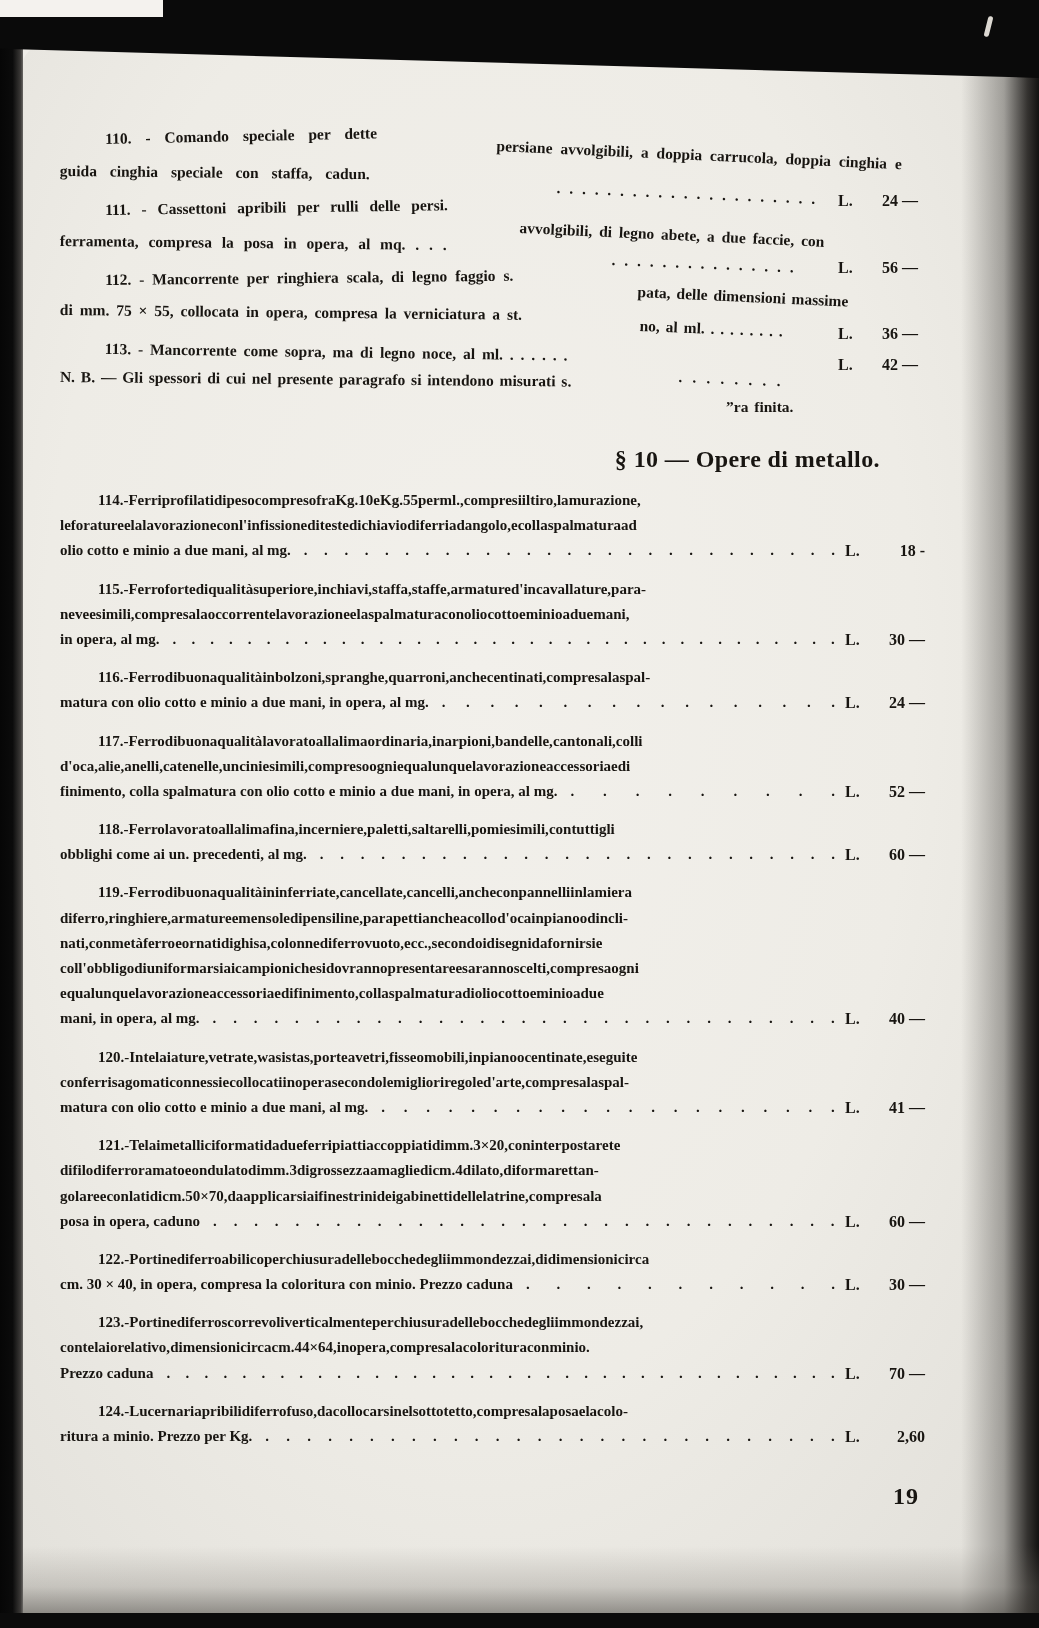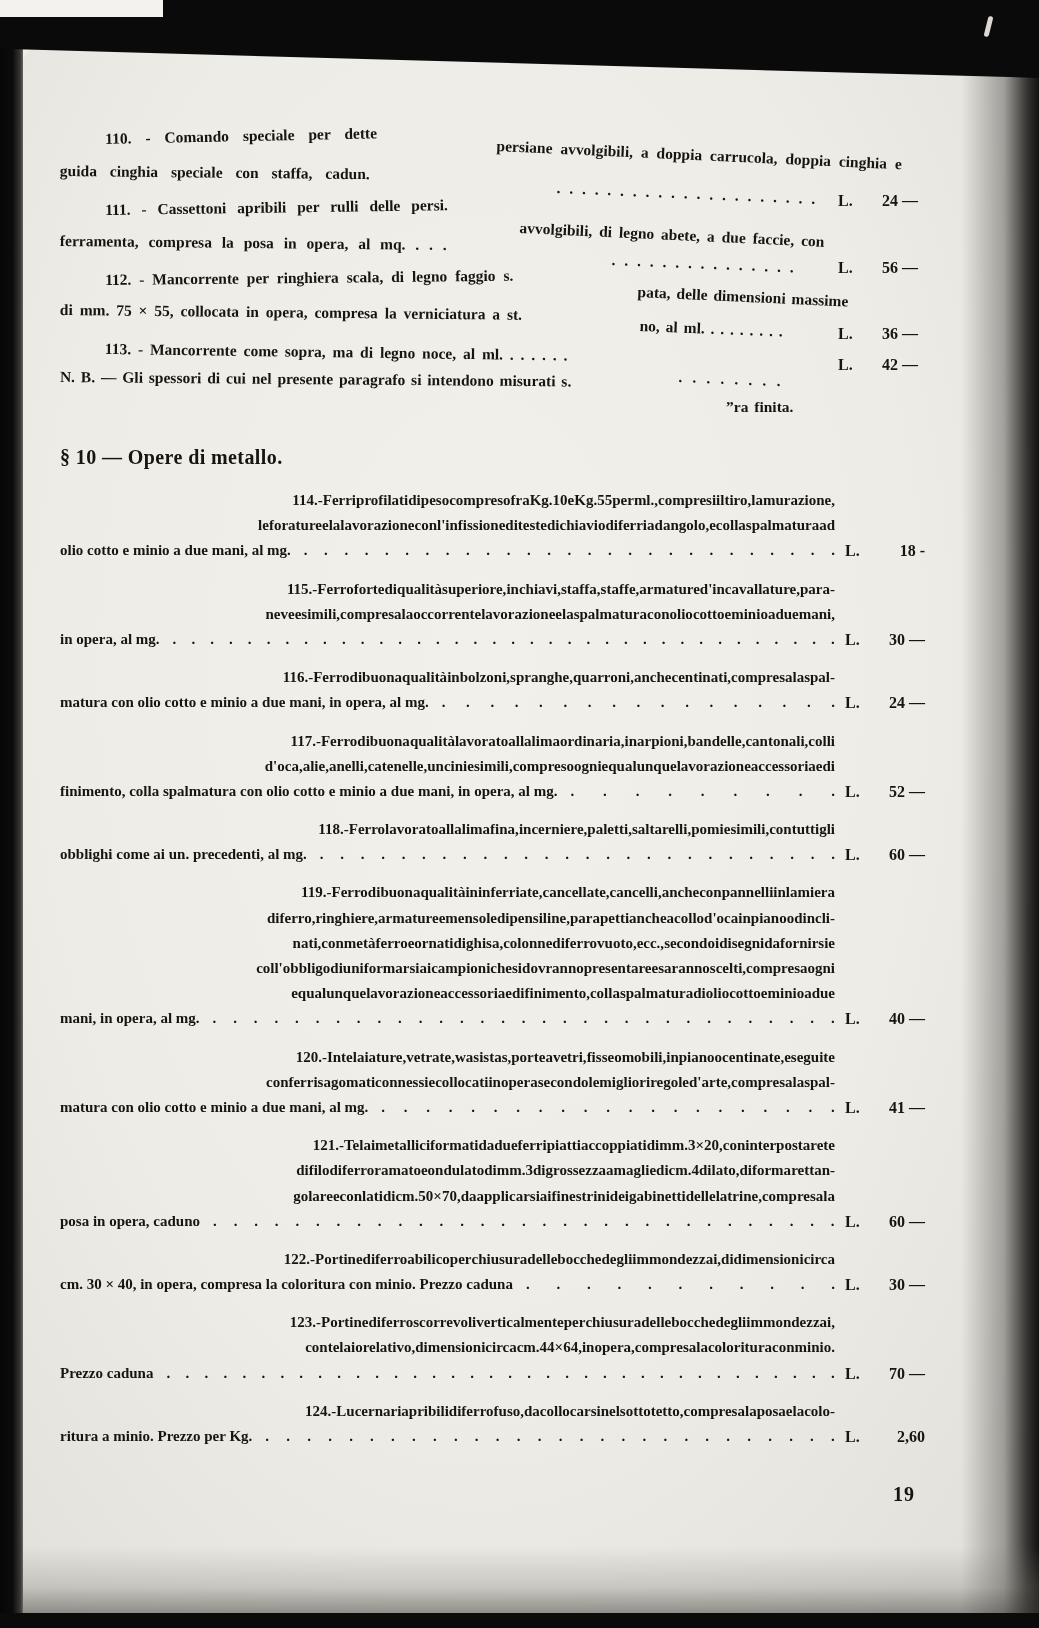--- a/index.html
+++ b/index.html
@@ -60,42 +60,42 @@
   }
   .intro-line{
     position:absolute;white-space:nowrap;font-size:15.5px;line-height:18px;
   }
   .intro-line.dotsline{letter-spacing:2.5px;}
   .intro-price{
     position:absolute;width:80px;display:flex;justify-content:space-between;
     font-size:16px;white-space:nowrap;
   }
   #section-heading{
-    position:absolute;left:0;top:446px;width:820px;text-align:left;
-    font-size:20px;letter-spacing:.4px;
+    position:absolute;left:0;top:446px;width:820px;text-align:right;
+    font-size:24px;letter-spacing:.4px;
   }
   #items{position:absolute;left:0;top:488px;width:865px;}
   .item{display:flex;gap:10px;margin-bottom:13px;}
   .item-text{width:775px;}
   .tl{
-    display:flex;justify-content:flex-end;
+    display:flex;justify-content:flex-start;
     line-height:25.2px;height:25.2px;
     font-size:15px;white-space:nowrap;overflow:visible;
   }
   .tl .ind{width:38px;flex:0 0 auto;}
   .tl .w{flex:0 0 auto;}
   .tl .main{flex:0 0 auto;white-space:pre;}
   .tl .dots{flex:1 1 auto;display:flex;justify-content:space-between;margin-left:13px;}
   .tl .dots span{flex:0 0 auto;}
   .item-price{
     width:80px;align-self:flex-end;display:flex;justify-content:space-between;
     font-size:16px;line-height:25.2px;white-space:nowrap;
   }
   #page-number{
-    position:absolute;left:833px;top:1483px;font-size:20px;letter-spacing:1px;
+    position:absolute;left:833px;top:1483px;font-size:24px;letter-spacing:1px;
   }
 </style>
 </head>
 <body>
 
 <div id="scan">
   <div class="page-sheet"></div>
   <div class="edge-right"></div>
   <div class="edge-bottom"></div>
   <div class="left-strip"></div>

